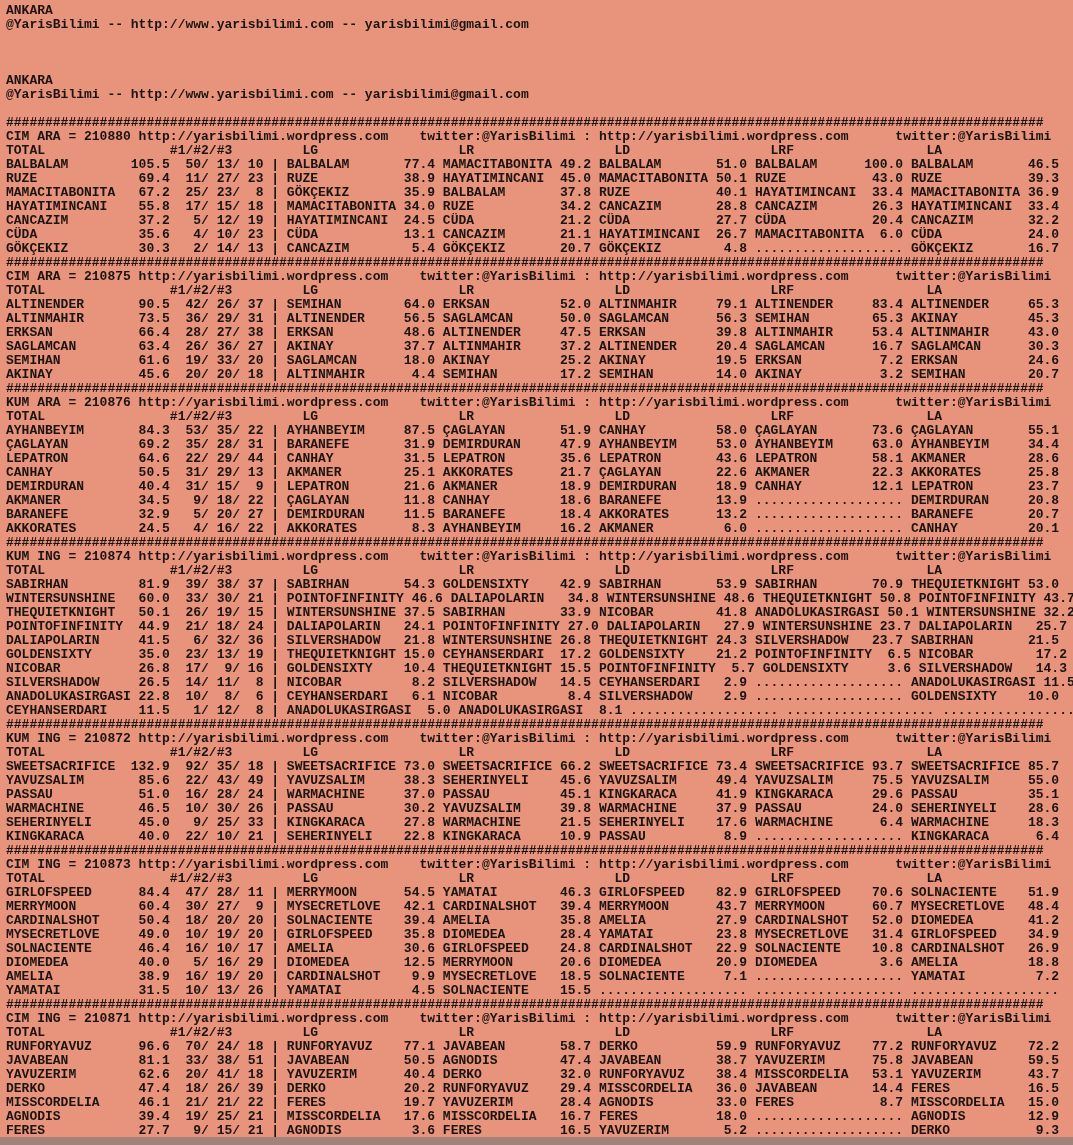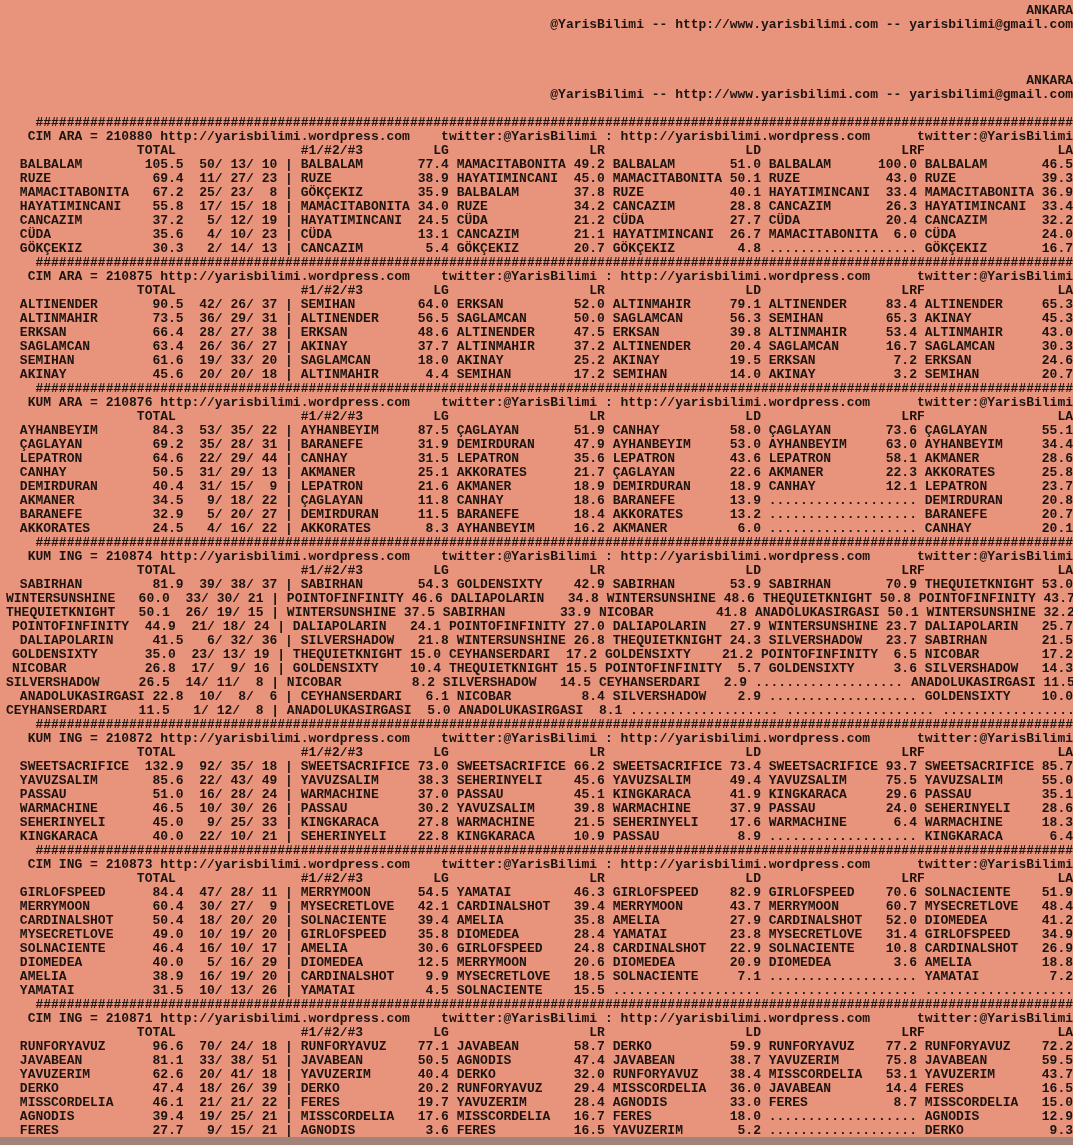--- a/index.html
+++ b/index.html
@@ -18,21 +18,20 @@
   }
   pre#terminal {
     margin: 0;
     padding: 4px 0 0 6px;
     font-family: "Liberation Mono", "DejaVu Sans Mono", monospace;
     font-size: 13px;
     line-height: 14px;
     font-weight: bold;
     color: #1b1411;
     white-space: pre;
-    text-align: right;
   }
   pre#terminal div {
     height: 14px;
   }
   #bottom-bar {
     position: absolute;
     left: 0;
     bottom: 0;
     width: 1073px;
     height: 8px;

